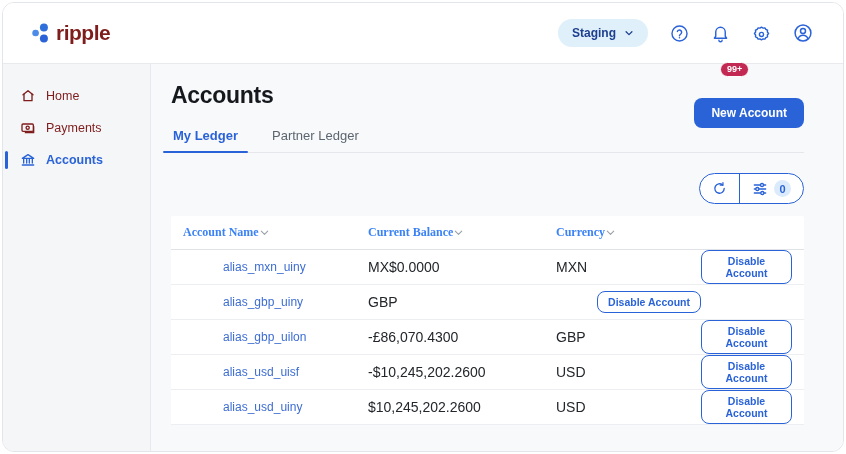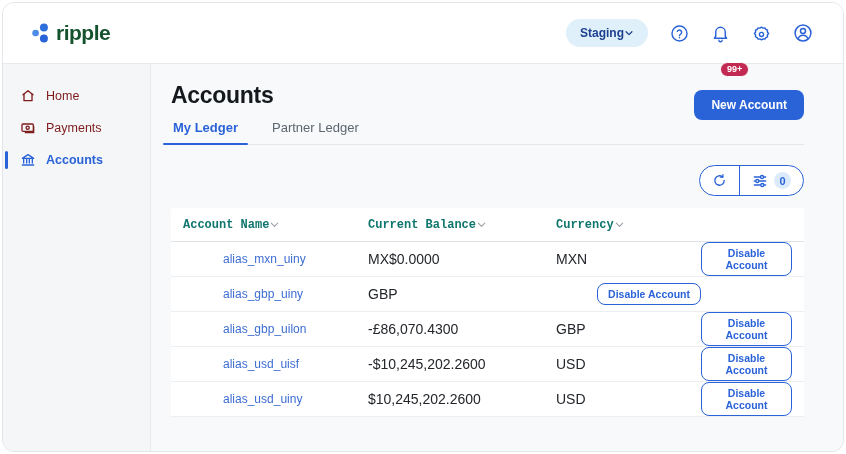--- a/index.html
+++ b/index.html
@@ -20,24 +20,24 @@
   }
   
   .topbar {
     height: 61px; flex: 0 0 61px;
     background: #ffffff;
     border-bottom: 1px solid #e8eaee;
     display: flex; align-items: center; justify-content: space-between;
     padding: 0 30px 0 28px;
   }
   .logo { display: flex; align-items: center; gap: 5px; }
-  .logo-text { font-size: 21px; font-weight: bold; color: #14532d; letter-spacing: -0.5px; }
+  .logo-text { font-size: 21px; font-weight: bold; color: #7f1d1d; letter-spacing: -0.5px; }
   .topbar-right { display: flex; align-items: center; gap: 22px; }
   .env-pill {
-    display: flex; align-items: center; 
+    display: flex; align-items: center; gap: 8px;
     background: #dff0fa; border: none; cursor: pointer;
     border-radius: 15px; padding: 7px 14px;
     font-family: inherit; font-size: 12px; font-weight: bold; color: #1d3f8f;
   }
   .icon-btn {
     background: none; border: none; cursor: pointer; padding: 0;
     color: #2a63d8; display: flex; align-items: center; position: relative;
   }
   .notif-badge {
     position: absolute; top: -9px; left: 9px;
@@ -68,21 +68,21 @@
   .content {
     flex: 1; background: #f8f9fb;
     padding: 14px 39px 0 20px;
     overflow: hidden;
   }
   .content-header { display: flex; align-items: flex-start; justify-content: space-between; }
   .page-title { font-size: 23px; font-weight: bold; color: #15181c; letter-spacing: -0.3px; margin-top: 4px; }
   .primary-btn {
     background: #2a63d8; color: #ffffff; border: none; cursor: pointer;
     font-family: inherit; font-size: 12px; font-weight: bold;
-    padding: 8px 17px; border-radius: 8px; margin-top: 12px;
+    padding: 8px 17px; border-radius: 8px; margin-top: 20px;
   }
   
   .tabs { display: flex; gap: 30px; border-bottom: 1px solid #e5e7eb; }
   .tab {
     background: none; border: none; cursor: pointer; font-family: inherit;
     font-size: 13px; color: #5c6670; padding: 0 2px 9px 2px; position: relative;
   }
   .tab.active { color: #2a63d8; font-weight: bold; }
   .tab.active::after {
     content: ""; position: absolute; left: -8px; right: -8px; bottom: -1px;
@@ -114,21 +114,21 @@
     display: grid;
     grid-template-columns: 185px 188px 145px 1fr;
     align-items: center;
     padding: 0 12px;
     height: 35px;
     border-bottom: 1px solid #eceef1;
   }
   .t-head { height: 34px; border-bottom: 1px solid #dfe3e8; }
   .t-head .col-btn {
     background: none; border: none; cursor: pointer; padding: 0;
-    font-family: Liberation Mono, monospace; font-size: 12px; font-weight: bold; color: #0f766e;
+    font-family: Liberation Serif, serif; font-size: 12px; font-weight: bold; color: #3b82f6;
     display: flex; align-items: center; width: max-content;
   }
   .sort-chevron { color: #9aa0a6; display: flex; }
   .cell { font-size: 14px; color: #23262b; }
   .cell-link {
     background: none; border: none; cursor: pointer; padding: 0;
     font-family: inherit; font-size: 12px; color: #3d6dd2; text-align: left; width: max-content; margin-left: 40px;
   }
   .cell-action { justify-self: end; }
   .outline-btn {

